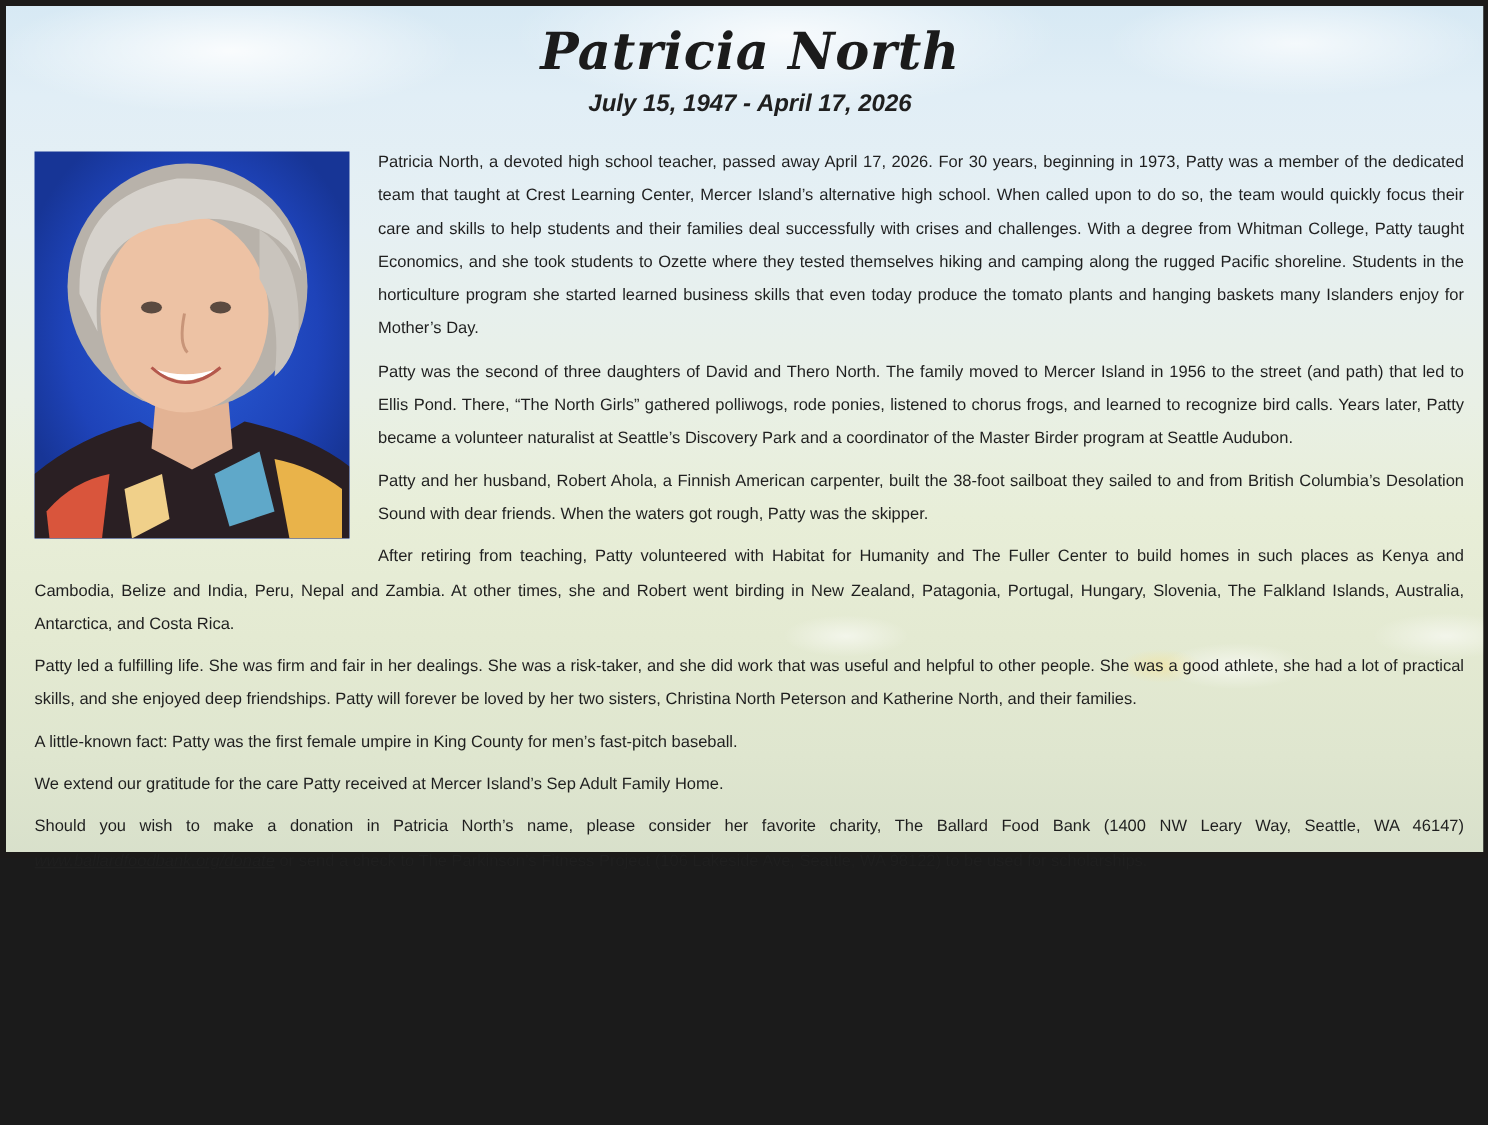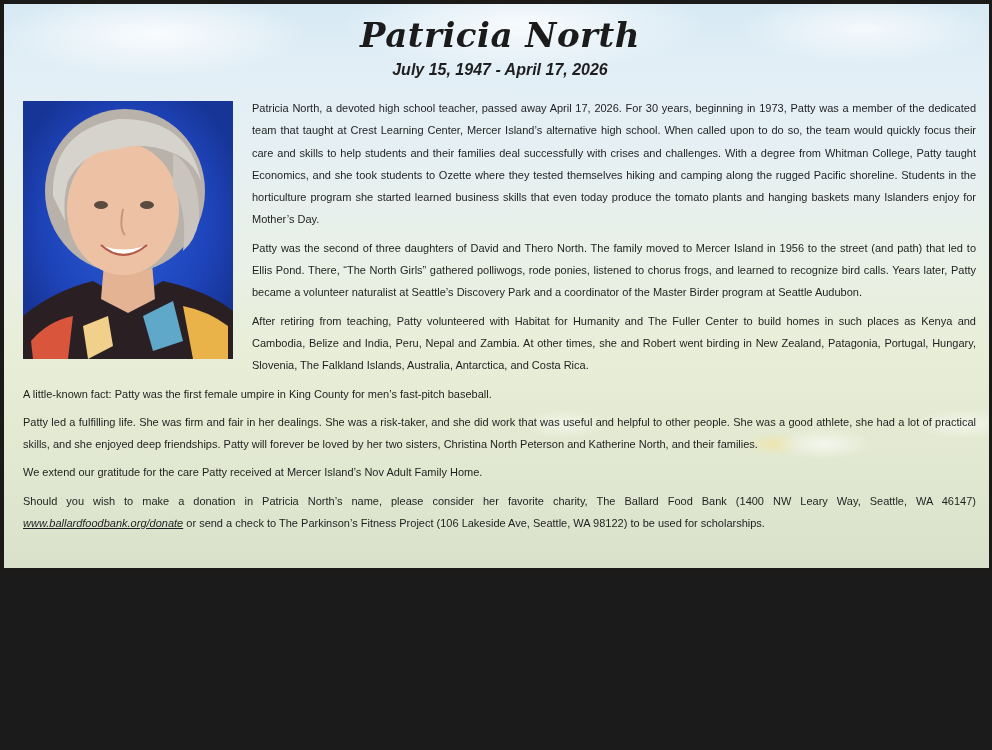--- a/index.html
+++ b/index.html
@@ -81,19 +81,20 @@
 
       <path d="M80 145 Q100 160 122 145 Q100 152 80 145Z" fill="#fff"></path>
       <path d="M78 144 Q100 164 124 144" stroke="#b4584c" stroke-width="2" fill="none"></path>
     </svg>
   </div>
 
   <div class="body">
     <div class="float-box"></div>
     <p>Patricia North, a devoted high school teacher, passed away April 17, 2026. For 30 years, beginning in 1973, Patty was a member of the dedicated team that taught at Crest Learning Center, Mercer Island’s alternative high school. When called upon to do so, the team would quickly focus their care and skills to help students and their families deal successfully with crises and challenges. With a degree from Whitman College, Patty taught Economics, and she took students to Ozette where they tested themselves hiking and camping along the rugged Pacific shoreline. Students in the horticulture program she started learned business skills that even today produce the tomato plants and hanging baskets many Islanders enjoy for Mother’s Day.</p>
     <p>Patty was the second of three daughters of David and Thero North. The family moved to Mercer Island in 1956 to the street (and path) that led to Ellis Pond. There, “The North Girls” gathered polliwogs, rode ponies, listened to chorus frogs, and learned to recognize bird calls. Years later, Patty became a volunteer naturalist at Seattle’s Discovery Park and a coordinator of the Master Birder program at Seattle Audubon.</p>
+    <p>Patty and her husband, Robert Ahola, a Finnish American carpenter, built the 38-foot sailboat they sailed to and from British Columbia’s Desolation Sound with dear friends. When the waters got rough, Patty was the skipper.</p>
     <p>After retiring from teaching, Patty volunteered with Habitat for Humanity and The Fuller Center to build homes in such places as Kenya and Cambodia, Belize and India, Peru, Nepal and Zambia. At other times, she and Robert went birding in New Zealand, Patagonia, Portugal, Hungary, Slovenia, The Falkland Islands, Australia, Antarctica, and Costa Rica.</p>
+    <p>Patty led a fulfilling life. She was firm and fair in her dealings. She was a risk-taker, and she did work that was useful and helpful to other people. She was a good athlete, she had a lot of practical skills, and she enjoyed deep friendships. Patty will forever be loved by her two sisters, Christina North Peterson and Katherine North, and their families.</p>
     <p>A little-known fact: Patty was the first female umpire in King County for men’s fast-pitch baseball.</p>
-    <p>Patty led a fulfilling life. She was firm and fair in her dealings. She was a risk-taker, and she did work that was useful and helpful to other people. She was a good athlete, she had a lot of practical skills, and she enjoyed deep friendships. Patty will forever be loved by her two sisters, Christina North Peterson and Katherine North, and their families.</p>
-    <p>We extend our gratitude for the care Patty received at Mercer Island’s Nov Adult Family Home.</p>
+    <p>We extend our gratitude for the care Patty received at Mercer Island’s Sep Adult Family Home.</p>
     <p><span>Should you wish to make a donation in Patricia North’s name, please consider her favorite charity, The Ballard Food Bank (1400 NW Leary Way, Seattle, WA 46147) </span><a>www.ballardfoodbank.org/donate</a><span> or send a check to The Parkinson’s Fitness Project (106 Lakeside Ave, Seattle, WA 98122) to be used for scholarships.</span></p>
   </div>
 </div>
 
 </body></html>

